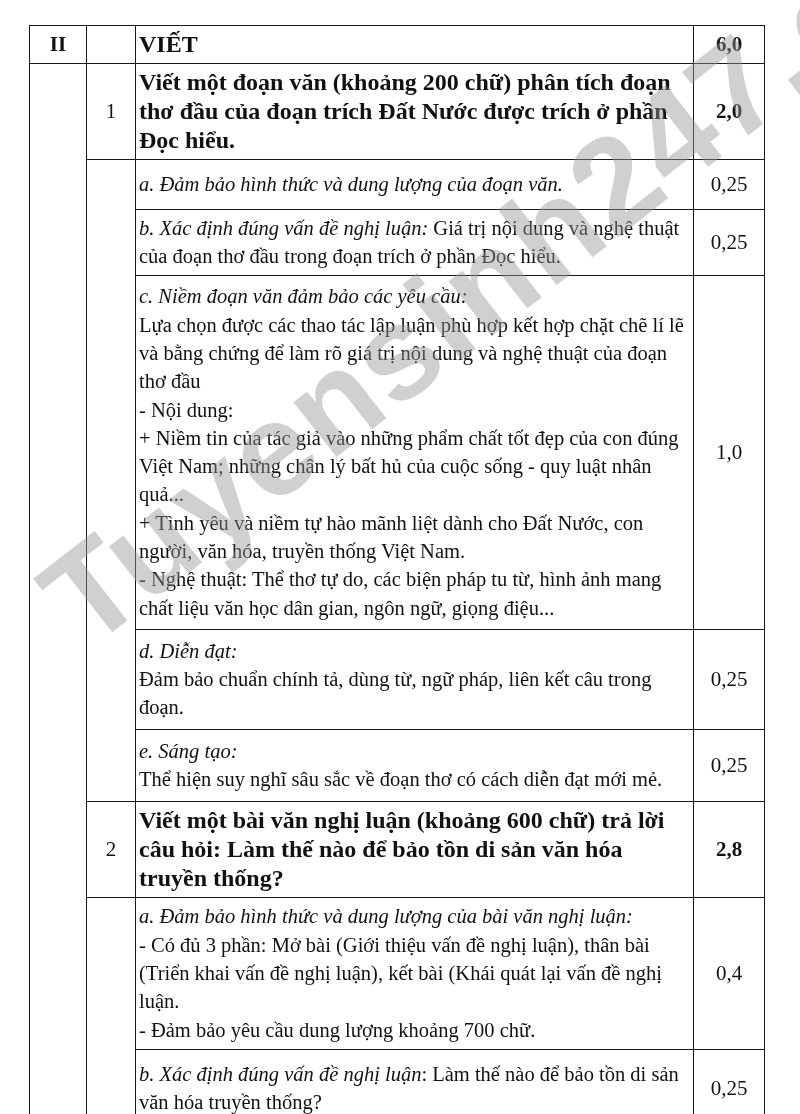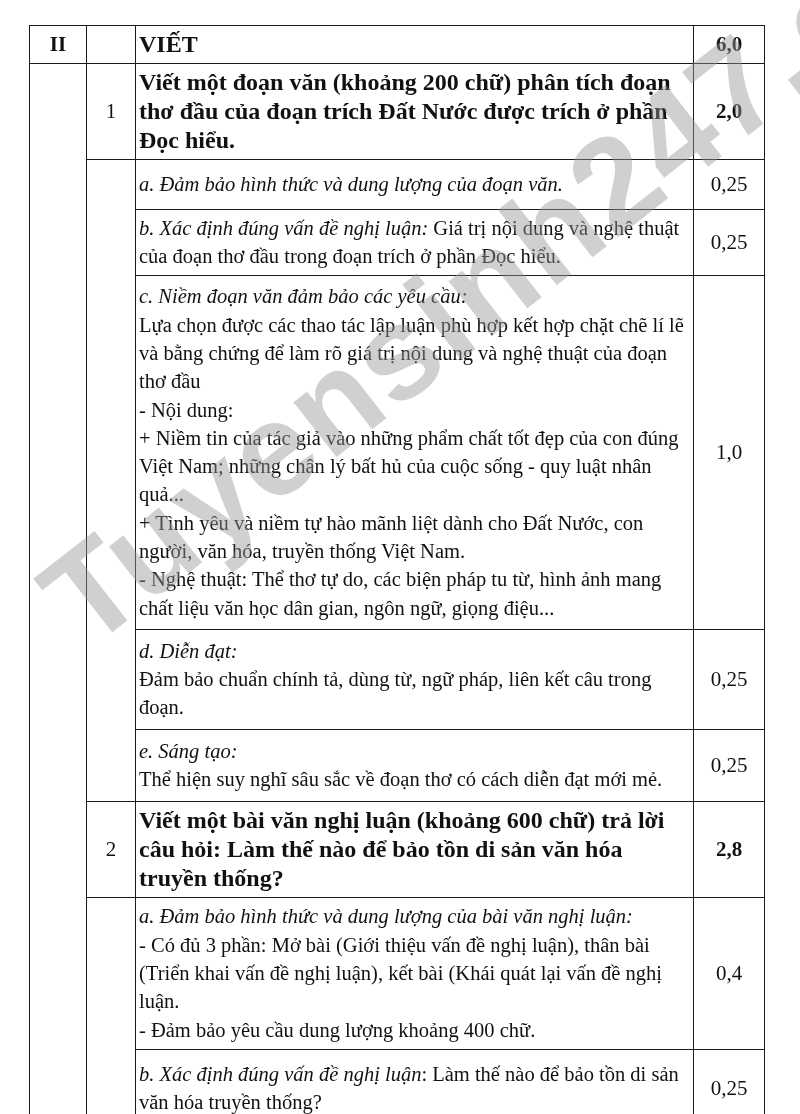--- a/index.html
+++ b/index.html
@@ -98,21 +98,21 @@
       <td class="num">2</td>
       <td class="title">Viết một bài văn nghị luận (khoảng 600 chữ) trả lời câu hỏi: Làm thế nào để bảo tồn di sản văn hóa truyền thống?</td>
       <td class="score b">2,8</td>
     </tr>
 
     <tr style="height:152px">
       <td rowspan="2"></td>
       <td class="body">
         <p class="it">a. Đảm bảo hình thức và dung lượng của bài văn nghị luận:</p>
         <p>- Có đủ 3 phần: Mở bài (Giới thiệu vấn đề nghị luận), thân bài (Triển khai vấn đề nghị luận), kết bài (Khái quát lại vấn đề nghị luận.</p>
-        <p>- Đảm bảo yêu cầu dung lượng khoảng 400 chữ.</p>
+        <p>- Đảm bảo yêu cầu dung lượng khoảng 700 chữ.</p>
       </td>
       <td class="score i">0,4</td>
     </tr>
 
     <tr style="height:78px">
       <td class="body">
         <span class="it">b. Xác định đúng vấn đề nghị luận</span><span>: Làm thế nào để bảo tồn di sản văn hóa truyền thống?</span>
       </td>
       <td class="score i">0,25</td>
     </tr>

